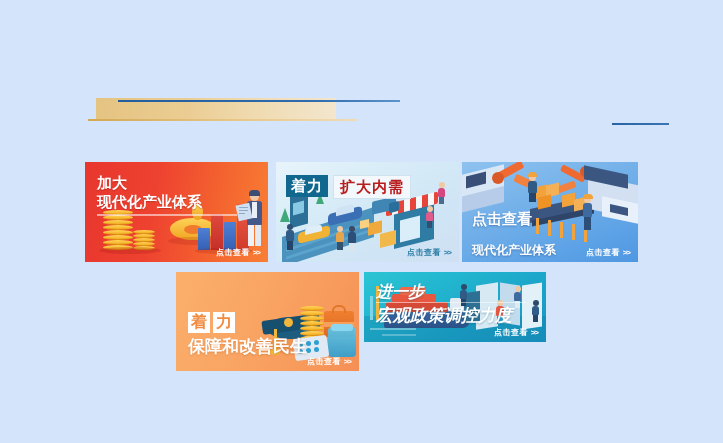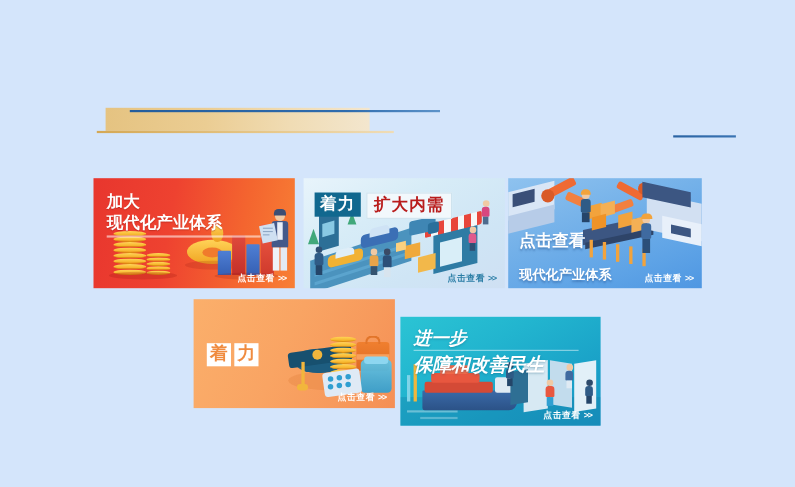--- a/index.html
+++ b/index.html
@@ -199,21 +199,21 @@
     padding:2px 3px 3px 3px; line-height:1;
     font-family:"Liberation Sans","DejaVu Sans",sans-serif;
   }
   #card-4 .t2 {
     left: 12px; top: 63px; font-size: 17px; color:#fff;
     text-shadow: 0 1px 2px rgba(170,85,20,.35);
   }
 
   
   #card-5 {
-    left: 364px; top: 288px; width: 182px; height: 99px;
+    left: 364px; top: 272px; width: 182px; height: 70px;
     background: linear-gradient(150deg, #2bc4d4 0%, #22b5cf 35%, #1aa2c8 70%, #1793c2 100%);
   }
   #card-5 .t1 {
     left: 12px; top: 10px; font-size: 16px; color:#fff; font-style: italic;
     text-shadow: 0 1px 2px rgba(10,80,110,.35);
   }
   #card-5 .t2 {
     left: 12px; top: 32px; font-size: 17px; color:#fff; font-style: italic;
     text-shadow: 0 1px 2px rgba(10,80,110,.35);
   }
@@ -470,20 +470,21 @@
     <div class="sh" style="left:138px;bottom:26px;width:5px;height:5px;border-radius:50%;background:#2f9fd1;"></div>
     <div class="sh" style="left:122px;bottom:17px;width:5px;height:5px;border-radius:50%;background:#2f9fd1;"></div>
     <div class="sh" style="left:130px;bottom:18px;width:5px;height:5px;border-radius:50%;background:#2f9fd1;"></div>
     <div class="sh" style="left:138px;bottom:19px;width:5px;height:5px;border-radius:50%;background:#2f9fd1;"></div>
   </div>
 
   <div id="badge-zhuoli2">
     <span>着</span>
     <span>力</span>
   </div>
+  <div class="card-text t2">保障和改善民生</div>
   <div class="cta">
     <span>点击查看</span>
     <span class="arrows">&gt;&gt;</span>
   </div>
 </div>
 
 <div class="card" id="card-5">
   <div class="card-illus">
 
     <div class="sh" style="left:0;bottom:0;width:182px;height:26px;background:rgba(20,130,170,.38);"></div>
@@ -521,18 +522,18 @@
     </div>
     <div class="person" style="left:166px;bottom:20px;width:11px;height:22px;">
       <div class="p-head" style="left:3px;top:0;width:6px;height:6px;background:#2d4a6b;"></div>
       <div class="p-body" style="left:2px;top:6px;width:7px;height:9px;background:#2f5b86;"></div>
       <div class="p-leg" style="left:3px;top:15px;width:5px;height:7px;background:#244569;"></div>
     </div>
   </div>
 
   <div class="card-text t1">进一步</div>
   <div class="rule"></div>
-  <div class="card-text t2">保障和改善民生</div>
+  <div class="card-text t2">宏观政策调控力度</div>
   <div class="cta">
     <span>点击查看</span>
     <span class="arrows">&gt;&gt;</span>
   </div>
 </div>
 
 </body></html>

